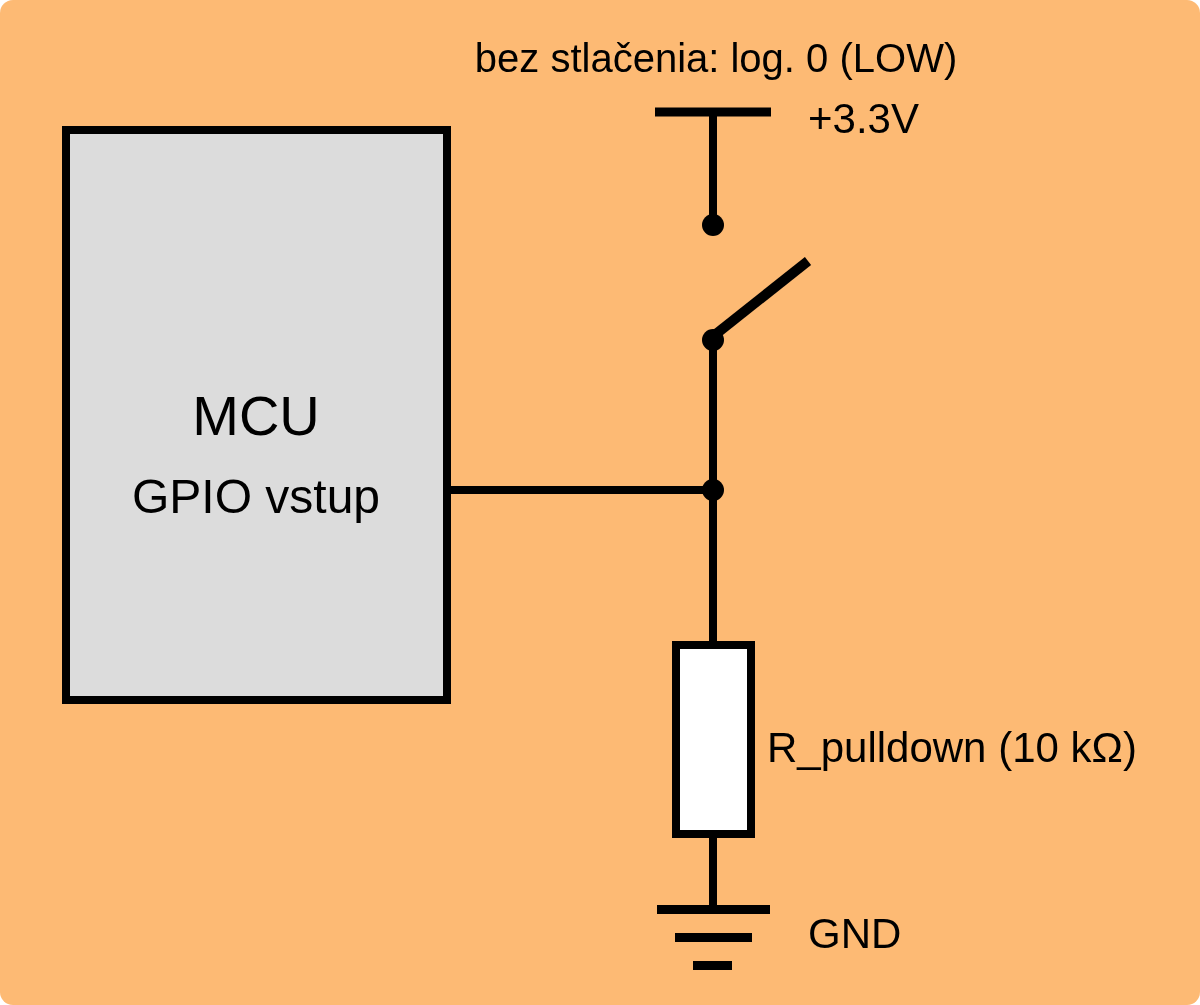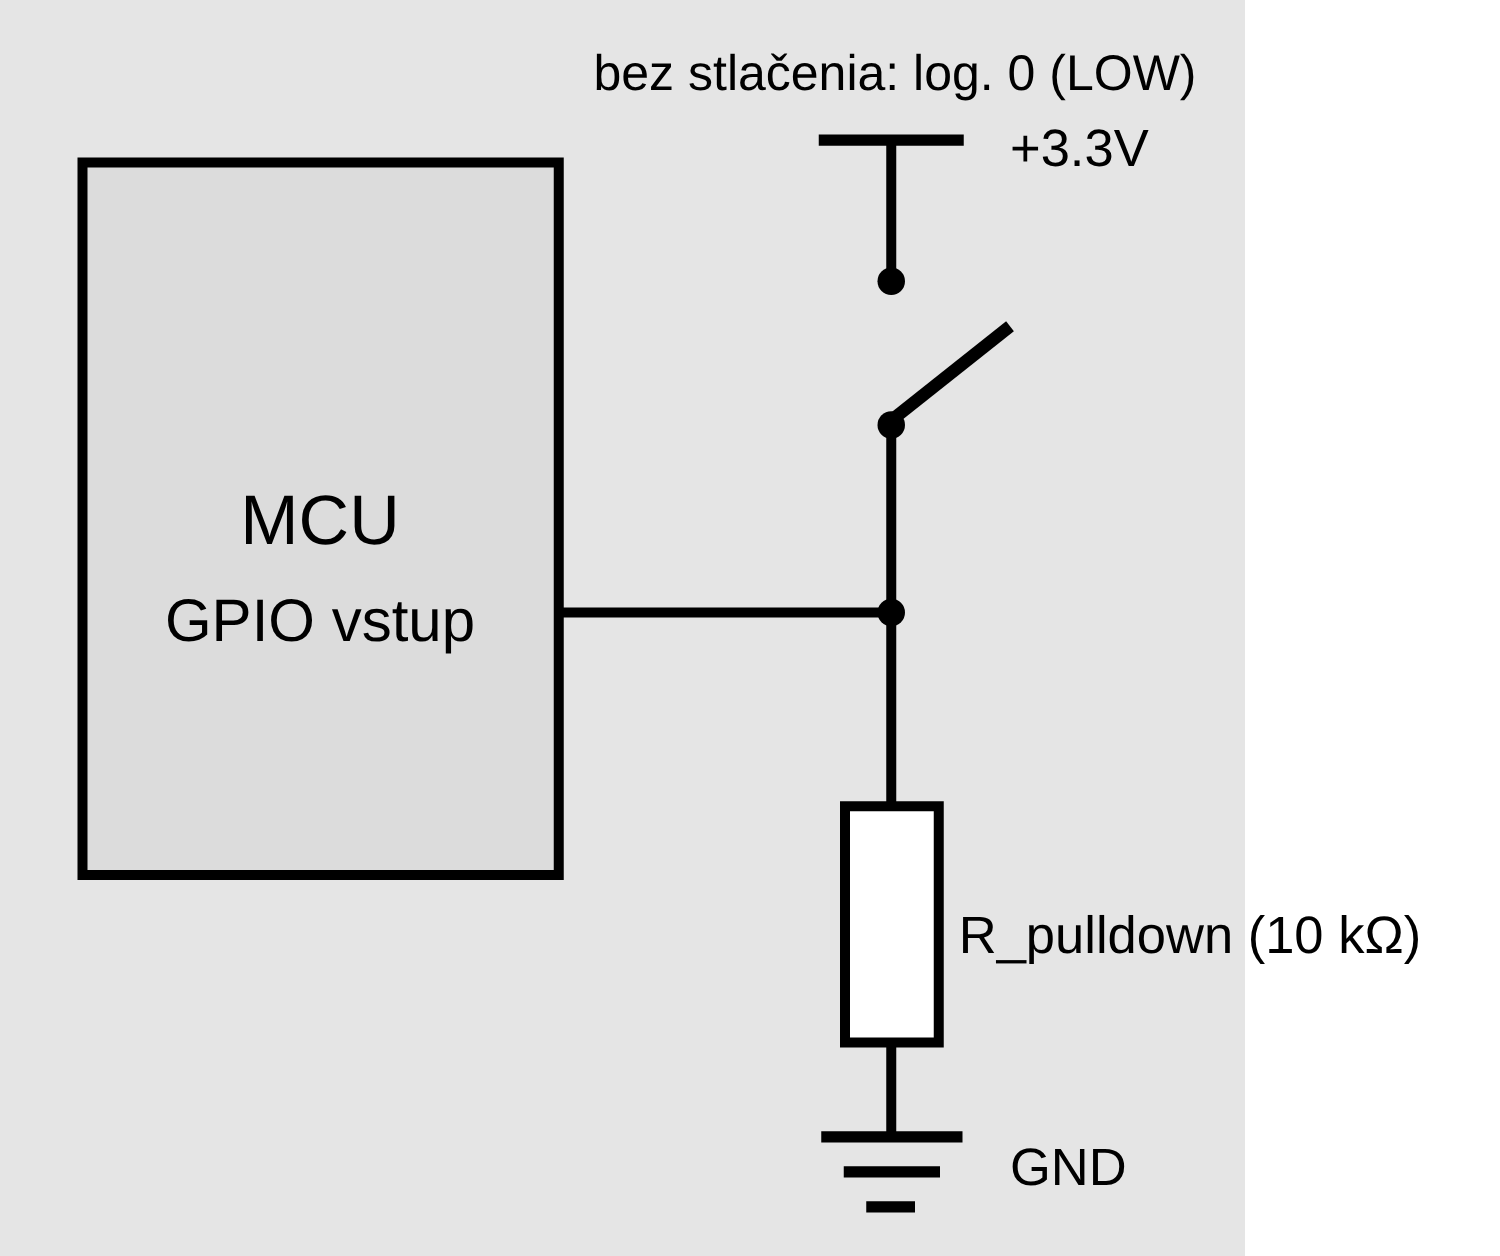--- a/index.html
+++ b/index.html
@@ -6,23 +6,24 @@
     margin: 0;
     padding: 0;
     background: #ffffff;
     width: 1200px;
     height: 1005px;
     overflow: hidden;
     font-family: "Liberation Sans", sans-serif;
   }
   .stage {
     position: relative;
-    width: 996px;
+    width: 1200px;
     height: 1005px;
-    background: #e5e5e5;
+    background: #fdba74;
+    border-radius: 13px;
   }
   svg text {
     font-family: "Liberation Sans", sans-serif;
     fill: #000000;
   }
   .label {
     font-size: 42px;
   }
   .annotation {
     font-size: 40px;

